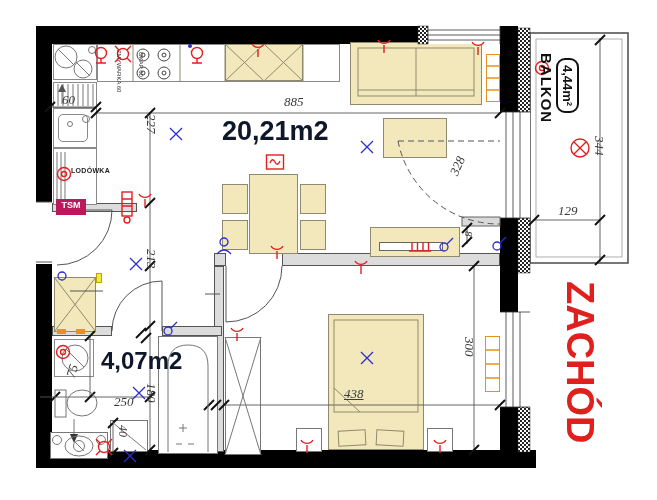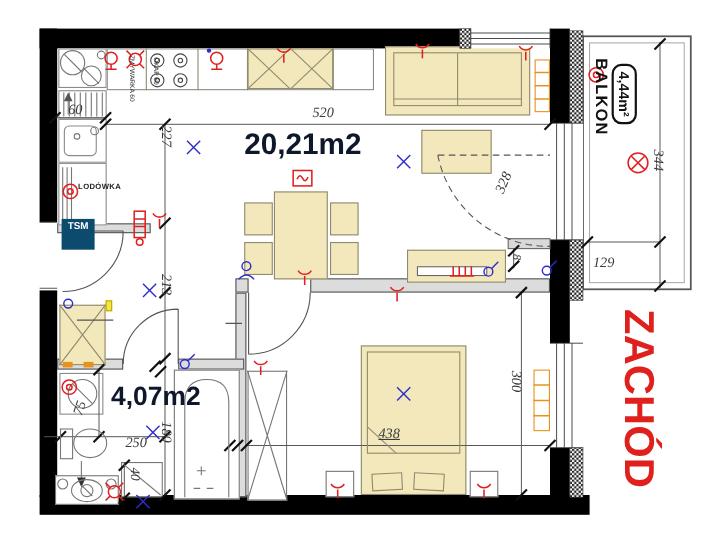--- a/index.html
+++ b/index.html
@@ -300,32 +300,32 @@
 
   <div class="area" style="left:222px;top:116px;font-size:27px;">20,21m2</div>
   <div class="area" style="left:101px;top:347px;font-size:24px;text-align:center;">4,07m2</div>
 
   <div class="abs v" style="left:538px;top:53px;font-size:15px;font-weight:bold;color:#111;letter-spacing:1px;z-index:6;">BALKON</div>
   <div class="abs v" style="left:556px;top:58px;font-size:13px;font-weight:bold;color:#111;border:2px solid #111;border-radius:9px;padding:5px 2px;z-index:6;">4,44m²</div>
 
   <div class="abs v" style="left:558px;top:281px;font-size:38px;font-weight:bold;color:#e0201d;letter-spacing:0px;z-index:6;">ZACHÓD</div>
 
   <div class="abs" style="left:71px;top:167px;font-size:7px;font-weight:bold;color:#222;letter-spacing:0.3px;z-index:6;">LODÓWKA</div>
-  <div class="abs" style="left:56px;top:199px;width:30px;height:28px;background:#0c4a6e;color:#fff;font-size:9px;font-weight:bold;text-align:center;line-height:12px;z-index:6;">TSM</div>
+  <div class="abs" style="left:56px;top:199px;width:30px;height:16px;background:#be185d;color:#fff;font-size:9px;font-weight:bold;text-align:center;line-height:12px;z-index:6;">TSM</div>
   <div class="abs v" style="left:116px;top:50px;font-size:6px;color:#333;z-index:6;">ZMYWARKA 60</div>
   <div class="abs v" style="left:138px;top:52px;font-size:6px;color:#333;z-index:6;">OKAP 60</div>
 
-  <div class="dim" style="left:284px;top:94px;">520</div>
+  <div class="dim" style="left:284px;top:94px;">885</div>
   <div class="dim v" style="left:143px;top:114px;">227</div>
   <div class="dim v" style="left:143px;top:249px;">213</div>
   <div class="dim v" style="left:143px;top:383px;">180</div>
   <div class="dim" style="left:114px;top:394px;">250</div>
   <div class="dim" style="left:66px;top:363px;transform:rotate(-72deg);">75</div>
   <div class="dim v" style="left:115px;top:425px;font-size:12px;">40</div>
   <div class="dim" style="left:62px;top:92px;">60</div>
   <div class="dim" style="left:344px;top:386px;text-decoration:underline;">438</div>
   <div class="dim v" style="left:461px;top:337px;">300</div>
   <div class="dim v" style="left:463px;top:231px;font-size:11px;">8</div>
   <div class="dim" style="left:448px;top:158px;transform:rotate(-66deg);">328</div>
   <div class="dim v" style="left:591px;top:136px;">344</div>
-  <div class="dim" style="left:539px;top:203px;margin-top:28px;">129</div>
+  <div class="dim" style="left:558px;top:203px;">129</div>
 
 </div>
 
 </body></html>

